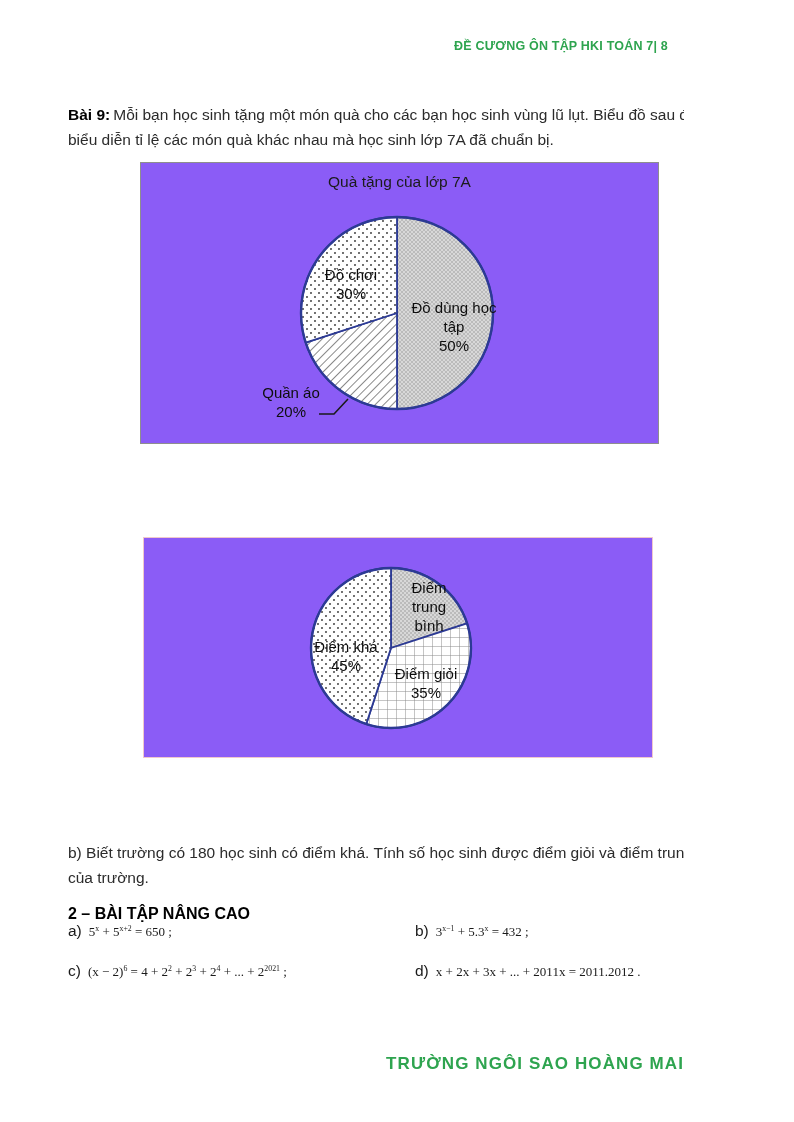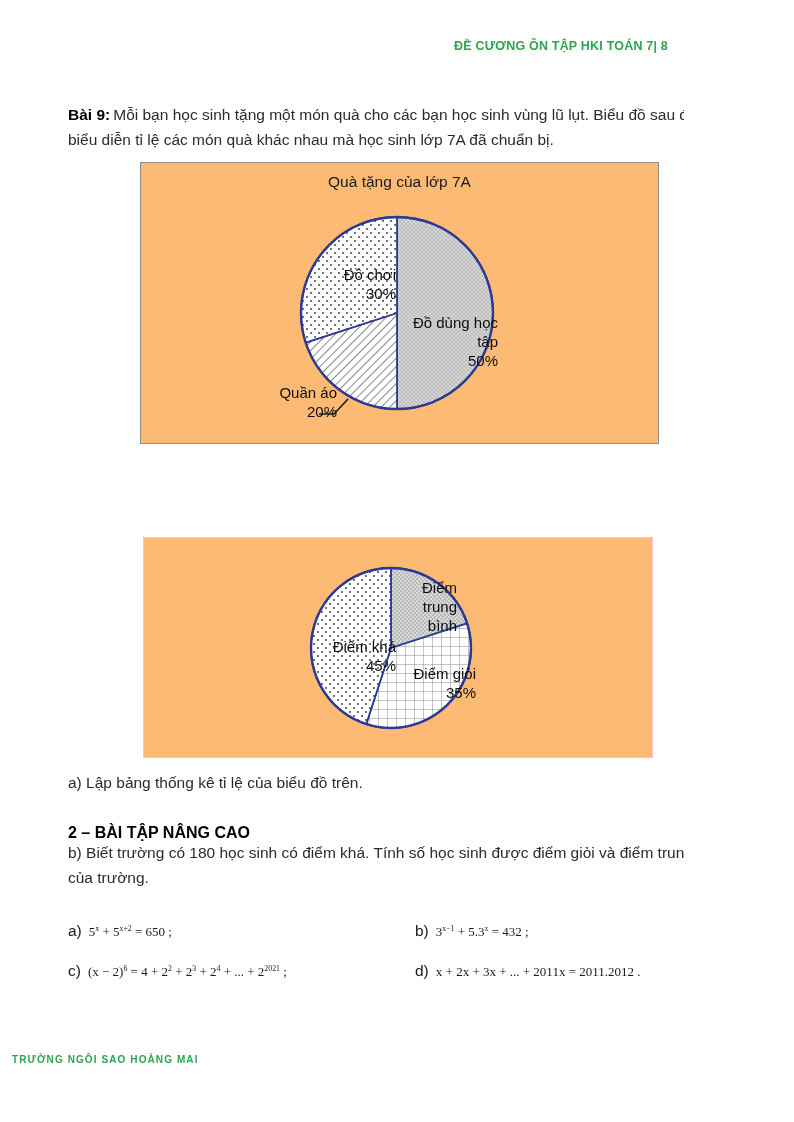--- a/index.html
+++ b/index.html
@@ -3,34 +3,34 @@
 <meta charset="utf-8">
 <style>
   html,body{margin:0;padding:0;background:#fff;}
   .page{position:relative;width:684px;height:1122px;background:#ffffff;overflow:hidden;
         font-family:"Liberation Sans","DejaVu Sans",sans-serif;color:#2b2b2b;}
   .hdr{position:absolute;top:39px;right:16px;font-size:12.5px;font-weight:bold;
        color:#2ea44f;letter-spacing:.2px;}
   .para{position:absolute;left:68px;width:666px;font-size:15.5px;line-height:25px;margin:0;}
   .para b{color:#000;margin-right:3px;}
   .sec-head{position:absolute;left:68px;font-size:16px;font-weight:bold;color:#000;margin:0;}
-  .chart-box{position:absolute;background:#fdba74;}
+  .chart-box{position:absolute;background:#8b5cf6;}
   .box1{left:140px;top:162px;width:517px;height:280px;border:1.5px solid #8e8e8e;}
   .box2{left:143px;top:537px;width:508px;height:219px;border:1px solid #f0c8cc;}
   .chart-title{position:absolute;top:10px;left:0;right:0;text-align:center;
                font-size:15.5px;color:#1b1b1b;}
   svg.pie{position:absolute;left:0;top:0;}
-  .pie-label{position:absolute;transform:translate(-50%,-50%);text-align:right;
+  .pie-label{position:absolute;transform:translate(-50%,-50%);text-align:center;
              font-size:15px;line-height:1.28;color:#0e0e0e;}
   .pie-label span{display:block;}
   .eq-item{position:absolute;font-size:15.5px;color:#1a1a1a;white-space:nowrap;}
   .eq-prefix{font-family:"Liberation Sans","DejaVu Sans",sans-serif;margin-right:7px;}
   .eq-math{font-family:"Liberation Serif","DejaVu Serif",serif;font-size:13px;}
   .eq-math sup{font-size:0.6em;}
-  .footer{position:absolute;top:1054px;left:12px;right:0;text-align:left;font-size:10px;
+  .footer{position:absolute;top:1054px;left:12px;right:0;text-align:right;font-size:17px;
           font-weight:bold;color:#2ea44f;letter-spacing:1.1px;}
 </style>
 </head>
 <body>
 
 <svg width="0" height="0" style="position:absolute" aria-hidden="true">
   <defs>
     <pattern id="pat-sparse" patternUnits="userSpaceOnUse" width="8" height="8">
       <rect width="8" height="8" fill="#ffffff"></rect>
       <circle cx="2" cy="2" r="1.05" fill="#4d4d4d"></circle>
@@ -66,21 +66,21 @@
       <polyline points="178,251 193,251 207,236" fill="none" stroke="#1a1a1a" stroke-width="1.6"></polyline>
     <path d="M 256,150 L 256.00,54.00 A 96,96 0 0 1 256.00,246.00 Z" fill="url(#pat-dense)" stroke="#2c3a94" stroke-width="1.8" stroke-linejoin="round"></path>
         <path d="M 256,150 L 256.00,246.00 A 96,96 0 0 1 164.70,179.67 Z" fill="url(#pat-hatch)" stroke="#2c3a94" stroke-width="1.8" stroke-linejoin="round"></path>
         <path d="M 256,150 L 164.70,179.67 A 96,96 0 0 1 256.00,54.00 Z" fill="url(#pat-sparse)" stroke="#2c3a94" stroke-width="1.8" stroke-linejoin="round"></path>
         <circle cx="256" cy="150" r="96" fill="none" stroke="#2c3a94" stroke-width="2.4"></circle>
       </svg>
     <div class="pie-label" style="left:210px;top:121px;width:90px;">
       <span>Đồ chơi</span>
       <span>30%</span>
     </div>
-    <div class="pie-label" style="left:313px;top:179px;width:88px;">
+    <div class="pie-label" style="left:313px;top:164px;width:88px;">
       <span>Đồ dùng học tập</span>
       <span>50%</span>
     </div>
     <div class="pie-label" style="left:150px;top:239px;width:92px;">
       <span>Quần áo</span>
       <span>20%</span>
     </div>
   </div>
 
 
@@ -98,24 +98,23 @@
     <div class="pie-label" style="left:202px;top:118px;width:100px;">
       <span>Điểm khá</span>
       <span>45%</span>
     </div>
     <div class="pie-label" style="left:282px;top:145px;width:100px;">
       <span>Điểm giỏi</span>
       <span>35%</span>
     </div>
   </div>
 
-  <p class="para" style="top:770px;">a) Lập bảng thống kê tỉ lệ của biểu đồ trên.</p>
   <p class="para" style="top:804px;margin-top:36px;">b) Biết trường có 180 học sinh có điểm khá. Tính số học sinh được điểm giỏi và điểm trung bình của trường.</p>
 
-  <p class="sec-head" style="top:824px;">2 – BÀI TẬP NÂNG CAO</p>
+  <p class="sec-head" style="top:905px;">2 – BÀI TẬP NÂNG CAO</p>
 
 
   <div class="eq-item" style="left:68px;top:922px;">
     <span class="eq-prefix">a)</span><span class="eq-math">5<sup>x</sup> + 5<sup>x+2</sup> = 650 ;</span>
   </div>
   <div class="eq-item" style="left:415px;top:922px;">
     <span class="eq-prefix">b)</span><span class="eq-math">3<sup>x−1</sup> + 5.3<sup>x</sup> = 432 ;</span>
   </div>
   <div class="eq-item" style="left:68px;top:962px;">
     <span class="eq-prefix">c)</span><span class="eq-math">(x − 2)<sup>6</sup> = 4 + 2<sup>2</sup> + 2<sup>3</sup> + 2<sup>4</sup> + ... + 2<sup>2021</sup> ;</span>

